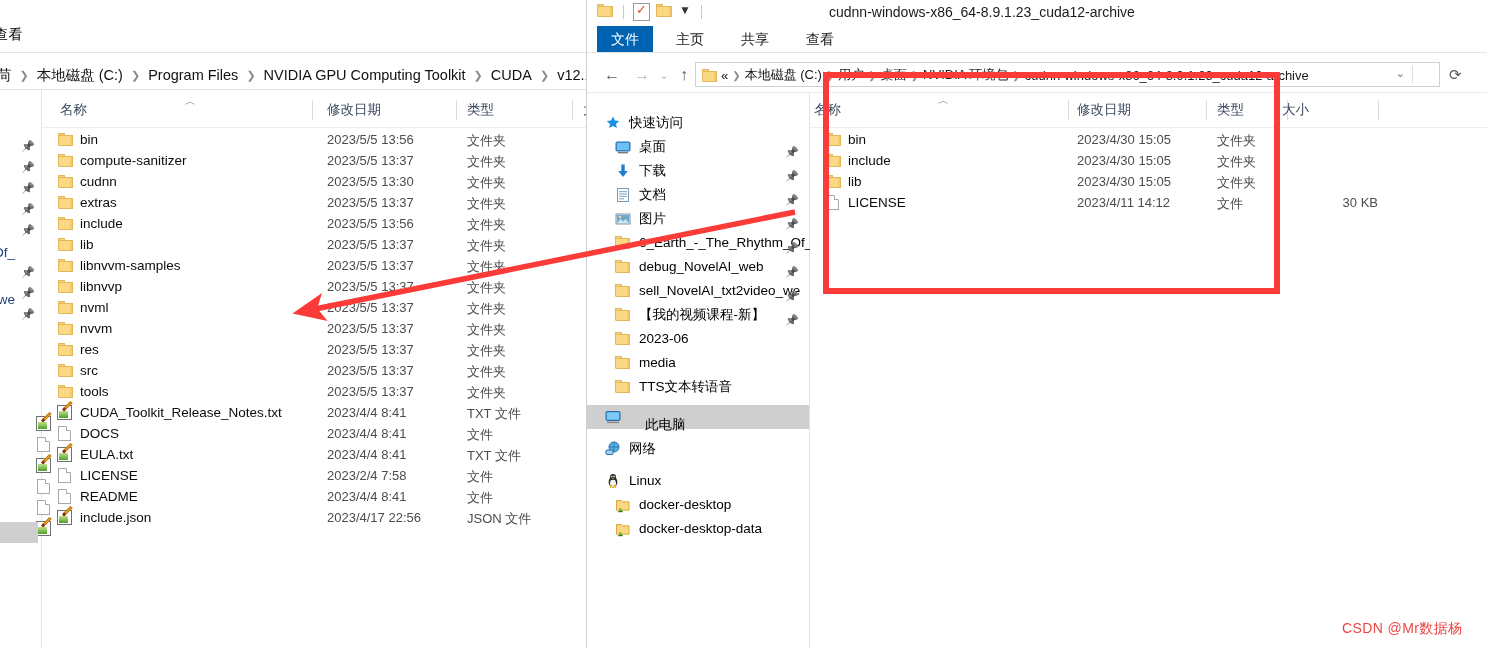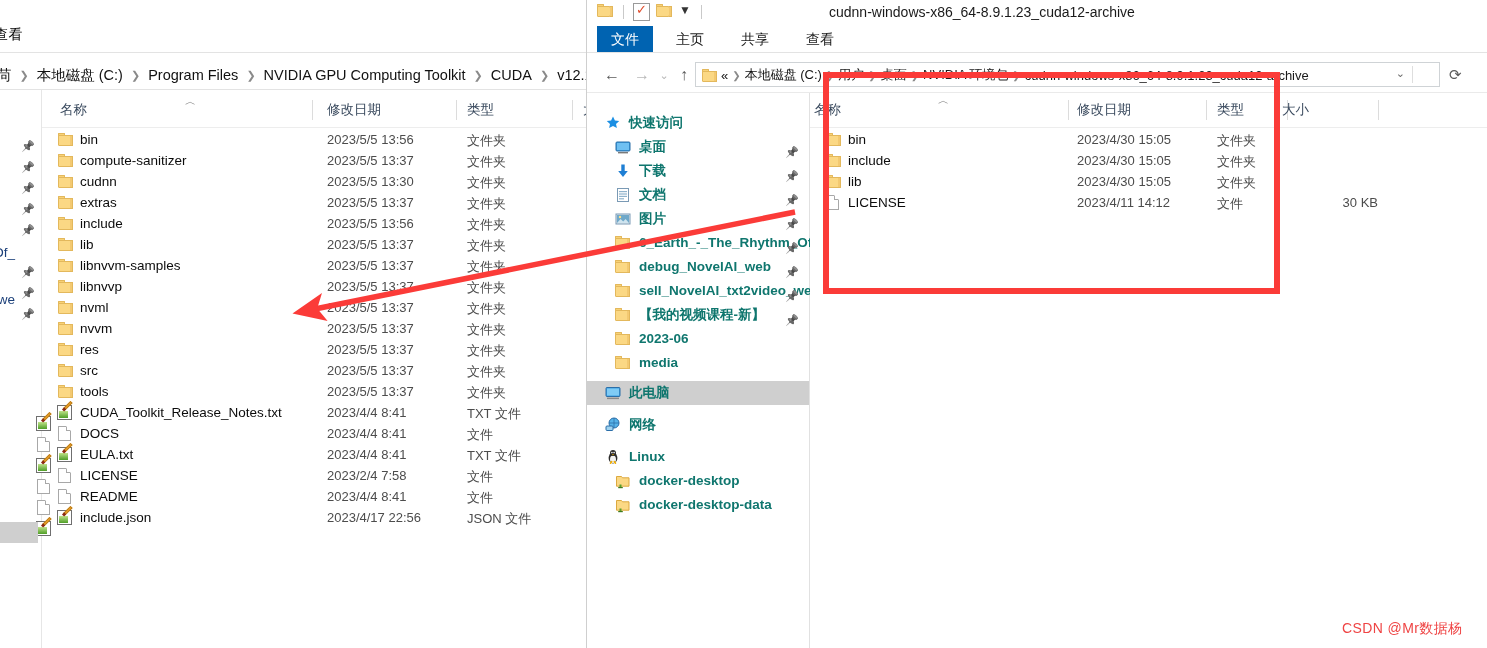--- a/index.html
+++ b/index.html
@@ -74,21 +74,21 @@
   #rw-addrbox .apath{position:absolute;left:6px;top:3px;display:flex;align-items:center;white-space:nowrap;font-size:13px;color:#111;}
   #rw-addrbox .apath .chev{color:#8a8a8a;font-size:10px;padding:0 4px;}
   #rw-addrbox .adrop{position:absolute;right:34px;top:4px;font-size:11px;color:#6a6a6a;}
   #rw-addrbox .avdiv{position:absolute;right:26px;top:3px;width:1px;height:17px;background:#dedede;}
   #rw-refresh{position:absolute;left:862px;top:8px;font-size:15px;color:#5a5a5a;}
   #rw-addr-rule{position:absolute;left:0;top:92px;width:901px;height:1px;background:#eaeaea;}
 
   
   #rw-nav{position:absolute;left:0;top:93px;width:222px;height:555px;background:#fff;border-right:1px solid #e1e1e1;}
   #rw-nav .navitem{position:relative;height:24px;line-height:24px;white-space:nowrap;}
-  #rw-nav .navitem .lbl{position:absolute;top:0;font-size:13.5px;color:#0f766e;font-weight:bold;}
+  #rw-nav .navitem .lbl{position:absolute;top:0;font-size:13.5px;color:#000000;}
   #rw-nav .navitem .pin{position:absolute;right:10px;top:5px;color:#9a9a9a;font-size:12px;transform:rotate(40deg);}
   #rw-nav .navitem.sel{background:#cfcfcf;}
   .icon16{position:absolute;top:4px;width:16px;height:16px;}
 
   
   #rw-list{position:absolute;left:223px;top:93px;width:678px;height:555px;background:#fff;}
   #rw-hdr{position:absolute;left:0;top:5px;width:678px;height:28px;}
   #rw-hdr .hdr-cell{position:absolute;top:3px;font-size:13.5px;color:#3a4a5e;white-space:nowrap;}
   #rw-hdr .hdr-div{position:absolute;top:2px;width:1px;height:20px;background:#dcdcdc;}
   #rw-hdr .sortcaret{position:absolute;left:128px;top:-5px;color:#7a7a7a;font-size:11px;}
@@ -554,30 +554,40 @@
         <div class="navitem">
           <span class="icon16" style="left: 28px;">
             <span class="ficon" style="left: 0px; top: 1px;">
               <span class="tab"></span>
               <span class="body"></span>
               <span class="side"></span>
             </span>
           </span>
           <span class="lbl" style="left: 52px;">media</span>
         </div>
+        <div class="navitem">
+          <span class="icon16" style="left: 28px;">
+            <span class="ficon" style="left: 0px; top: 1px;">
+              <span class="tab"></span>
+              <span class="body"></span>
+              <span class="side"></span>
+            </span>
+          </span>
+          <span class="lbl" style="left: 52px;">TTS文本转语音</span>
+        </div>
         <div style="height: 6px;"></div>
         <div class="navitem sel">
           <span class="icon16" style="left: 18px;">
             <svg width="16" height="16" style="position:absolute;left:0;top:0;width:16px;height:16px;">
               <rect x="1" y="2.5" width="14" height="9" rx="1" fill="#3a9ee0" stroke="#2b6ea8"></rect>
               <rect x="2" y="3.5" width="12" height="7" fill="#7fcbf5"></rect>
               <rect x="2" y="12.6" width="12" height="1.5" fill="#8a8a8a"></rect>
             </svg>
           </span>
-          <span class="lbl" style="left: 42px;">此电脑</span>
+          <span class="lbl" style="left: 58px; margin-top: 8px;">此电脑</span>
         </div>
         <div style="height: 8px;"></div>
         <div class="navitem">
           <span class="icon16" style="left: 18px;">
             <svg width="16" height="16" style="position:absolute;left:0;top:0;width:16px;height:16px;">
               <circle cx="9" cy="6" r="5" fill="#56b2e8" stroke="#2b6ea8"></circle>
               <path d="M4 6h10M9 1v10" stroke="#2b6ea8" stroke-width=".8" fill="none"></path>
               <rect x="1" y="9" width="7" height="4.5" rx="1" fill="#9fd3f0" stroke="#2b6ea8"></rect>
             </svg>
           </span>

